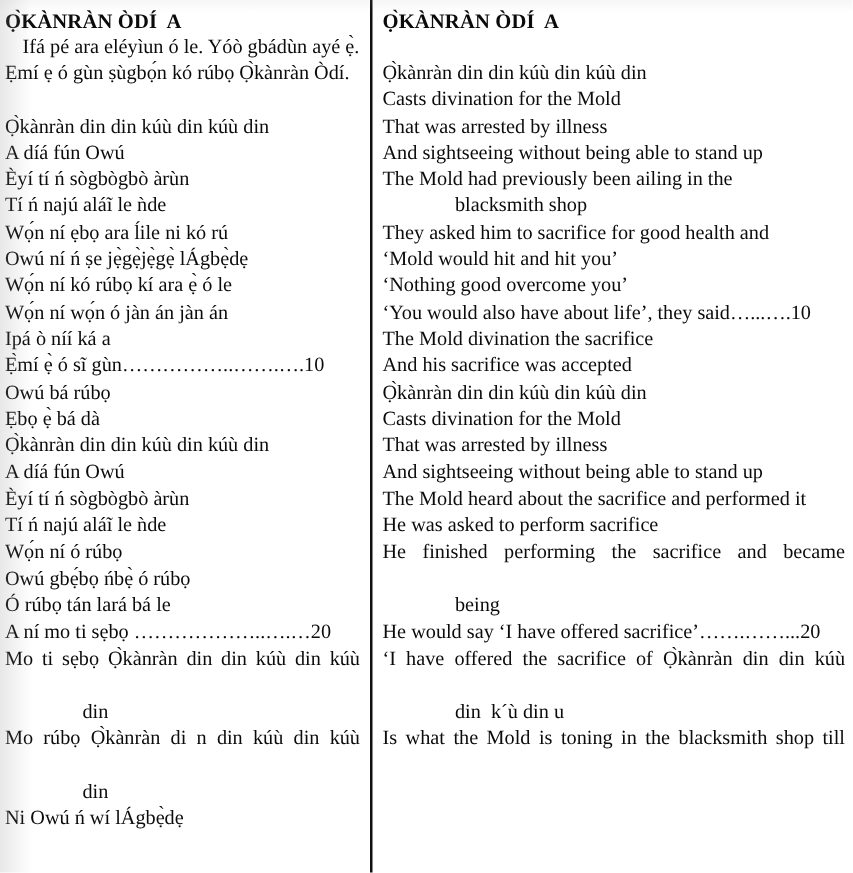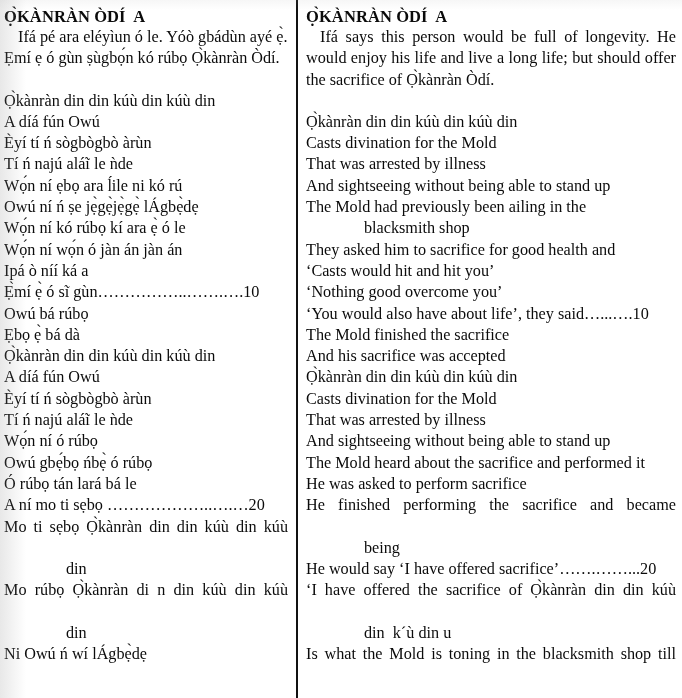--- a/index.html
+++ b/index.html
@@ -149,34 +149,33 @@
         <div class="line justified">Mo rúbọ Ọ̀kànràn di n din kúù din kúù</div>
         <div class="line runover">din</div>
         <div class="line">Ni Owú ń wí lÁgbẹ̀dẹ</div>
       </div>
   </div>
 
   <div class="col-divider"></div>
 
   <div class="col col-right">
     <div class="heading">Ọ̀KÀNRÀN ÒDÍ  A</div>
-    <div class="intro intro-justify">Ifá says this person would be full of longevity. He would enjoy his life and live a long life; but should offer the sacrifice of Ọ̀kànràn Òdí.</div>
     <div class="gap"></div>
     <div class="verse">
         <div class="line">Ọ̀kànràn din din kúù din kúù din</div>
         <div class="line">Casts divination for the Mold</div>
         <div class="line">That was arrested by illness</div>
         <div class="line">And sightseeing without being able to stand up</div>
         <div class="line">The Mold had previously been ailing in the</div>
         <div class="line runover-r">blacksmith shop</div>
         <div class="line">They asked him to sacrifice for good health and</div>
-        <div class="line">‘Casts would hit and hit you’</div>
+        <div class="line">‘Mold would hit and hit you’</div>
         <div class="line">‘Nothing good overcome you’</div>
         <div class="line">‘You would also have about life’, they said…...….10</div>
-        <div class="line">The Mold finished the sacrifice</div>
+        <div class="line">The Mold divination the sacrifice</div>
         <div class="line">And his sacrifice was accepted</div>
         <div class="line">Ọ̀kànràn din din kúù din kúù din</div>
         <div class="line">Casts divination for the Mold</div>
         <div class="line">That was arrested by illness</div>
         <div class="line">And sightseeing without being able to stand up</div>
         <div class="line">The Mold heard about the sacrifice and performed it</div>
         <div class="line">He was asked to perform sacrifice</div>
         <div class="line justified">He finished performing the sacrifice and became</div>
         <div class="line runover-r">being</div>
         <div class="line">He would say ‘I have offered sacrifice’…….……...20</div>

